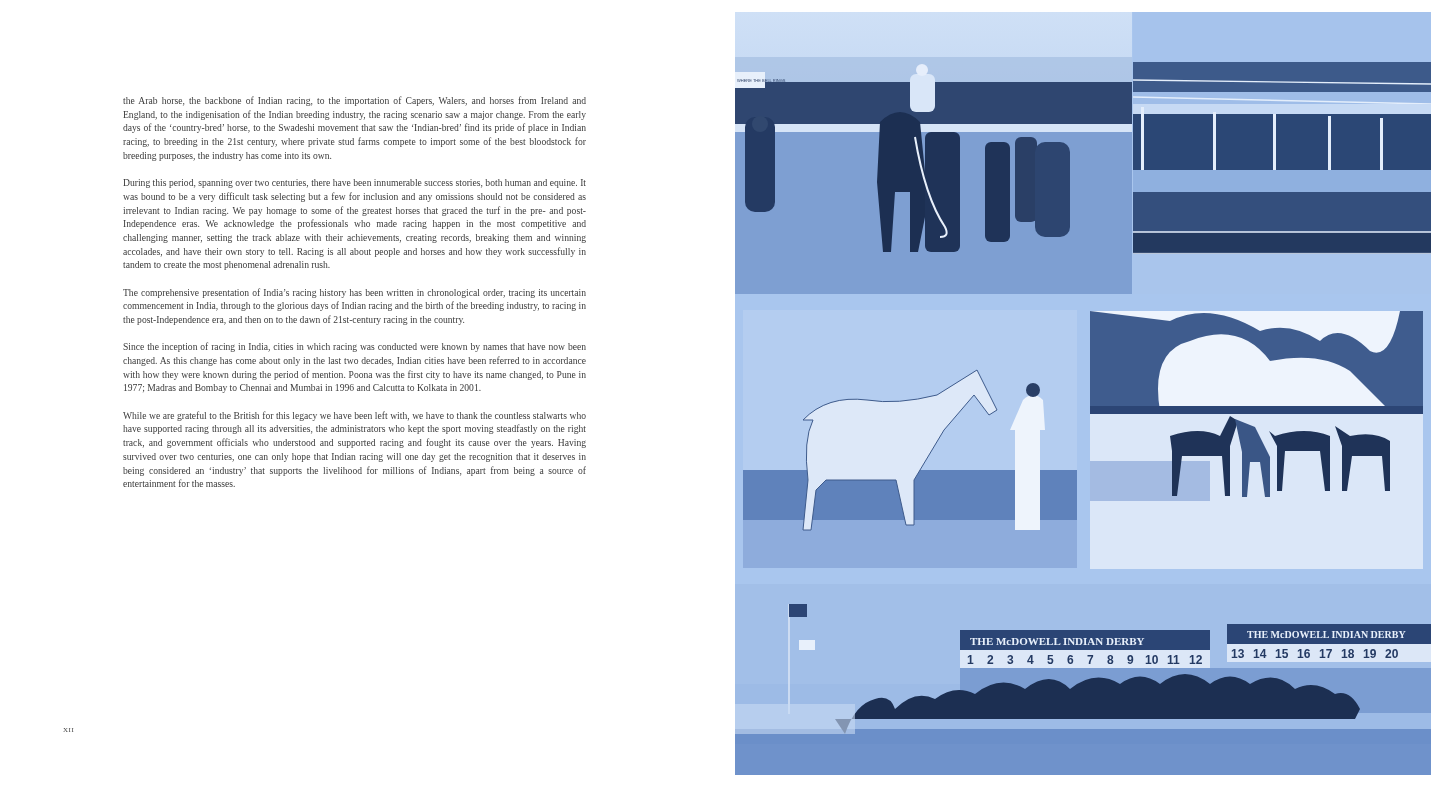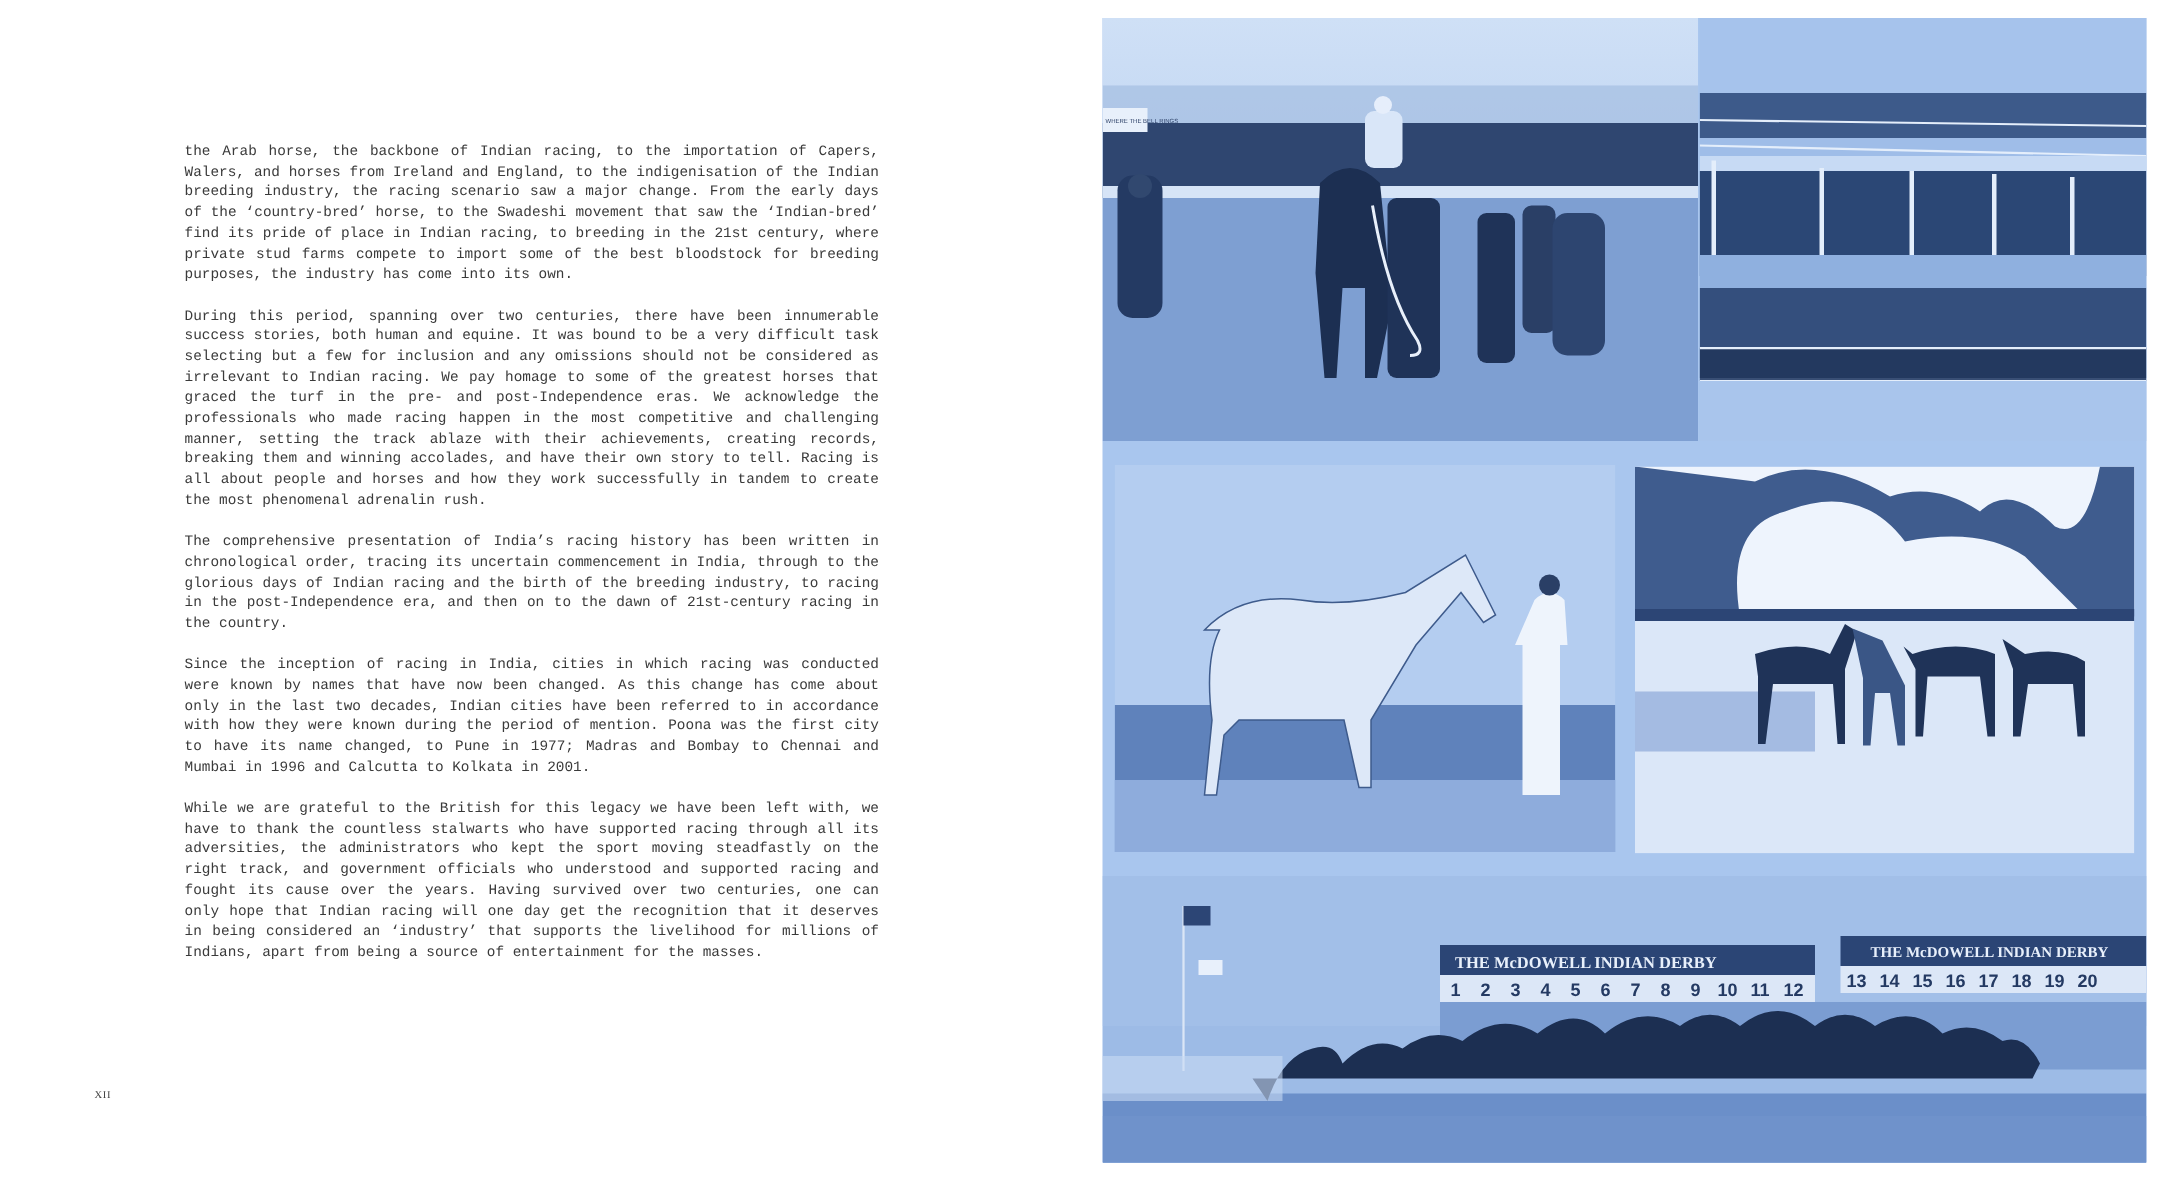--- a/index.html
+++ b/index.html
@@ -6,21 +6,21 @@
     body {
       width: 1445px; height: 788px; position: relative; overflow: hidden;
       background: #ffffff;
       font-family: "DejaVu Serif", "Liberation Serif", serif;
     }
     .page-left {
       position: absolute; left: 0; top: 0; width: 722px; height: 788px; background: #ffffff;
     }
     .text-column {
       position: absolute; left: 123px; top: 94px; width: 463px;
-      font-family: Liberation Mono, monospace;
+      font-family: Liberation Serif, serif;
       font-size: 9.6px; line-height: 13.7px; color: #3a3a3a;
       text-align: justify;
     }
     .text-column p { margin: 0 0 13.6px 0; }
     .folio {
       position: absolute; left: 63px; top: 726px;
       font-family: "Liberation Serif", serif; font-size: 7px; color: #444;
       letter-spacing: 0.5px;
       text-align: center;
     }

